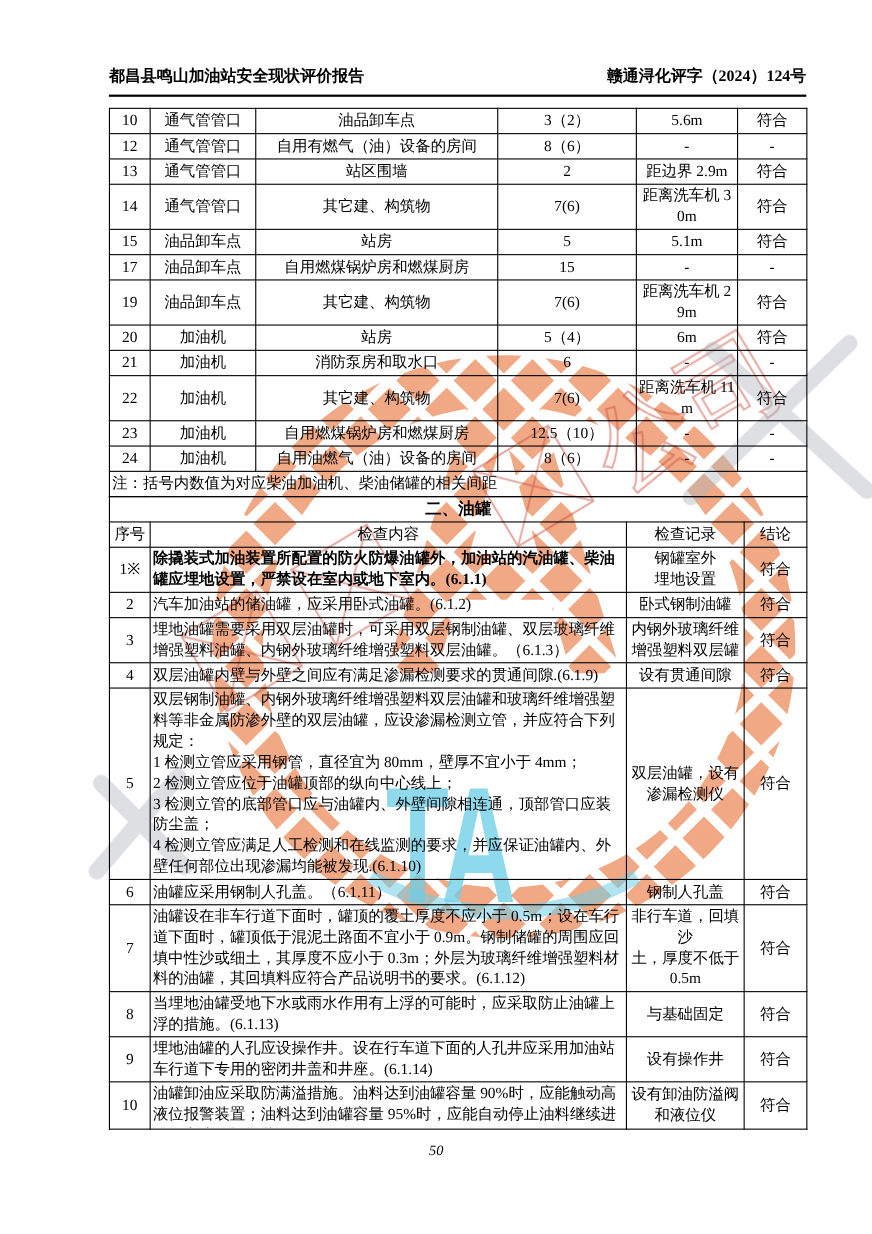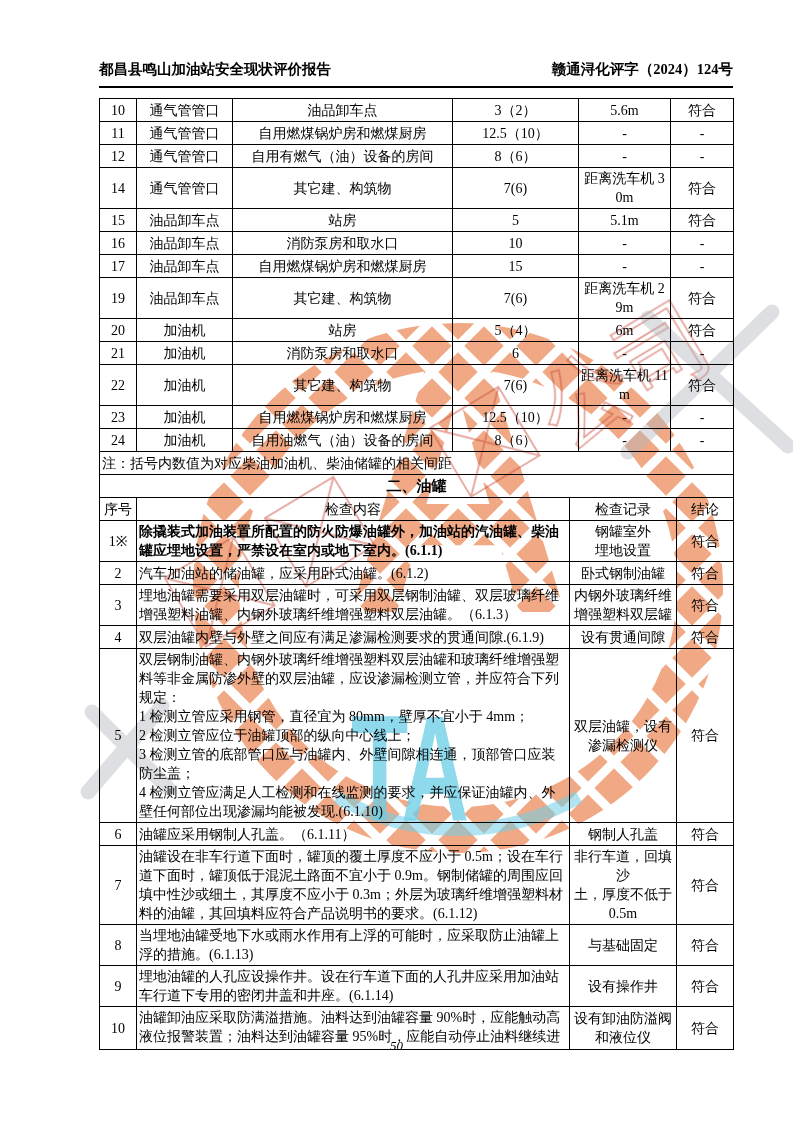--- a/index.html
+++ b/index.html
@@ -47,58 +47,50 @@
       <tbody>
           <tr>
             <td>10</td>
             <td>通气管管口</td>
             <td>油品卸车点</td>
             <td>3（2）</td>
             <td>5.6m</td>
             <td>符合</td>
           </tr>
           <tr>
-            <td>11</td>
-            <td>通气管管口</td>
-            <td>自用燃煤锅炉房和燃煤厨房</td>
-            <td>12.5（10）</td>
-            <td>-</td>
-            <td>-</td>
-          </tr>
-          <tr>
             <td>12</td>
             <td>通气管管口</td>
             <td>自用有燃气（油）设备的房间</td>
             <td>8（6）</td>
             <td>-</td>
             <td>-</td>
+          </tr>
+          <tr>
+            <td>13</td>
+            <td>通气管管口</td>
+            <td>站区围墙</td>
+            <td>2</td>
+            <td>距边界 2.9m</td>
+            <td>符合</td>
           </tr>
           <tr>
             <td>14</td>
             <td>通气管管口</td>
             <td>其它建、构筑物</td>
             <td>7(6)</td>
             <td>距离洗车机 30m</td>
             <td>符合</td>
           </tr>
           <tr>
             <td>15</td>
             <td>油品卸车点</td>
             <td>站房</td>
             <td>5</td>
             <td>5.1m</td>
             <td>符合</td>
-          </tr>
-          <tr>
-            <td>16</td>
-            <td>油品卸车点</td>
-            <td>消防泵房和取水口</td>
-            <td>10</td>
-            <td>-</td>
-            <td>-</td>
           </tr>
           <tr>
             <td>17</td>
             <td>油品卸车点</td>
             <td>自用燃煤锅炉房和燃煤厨房</td>
             <td>15</td>
             <td>-</td>
             <td>-</td>
           </tr>
           <tr>

